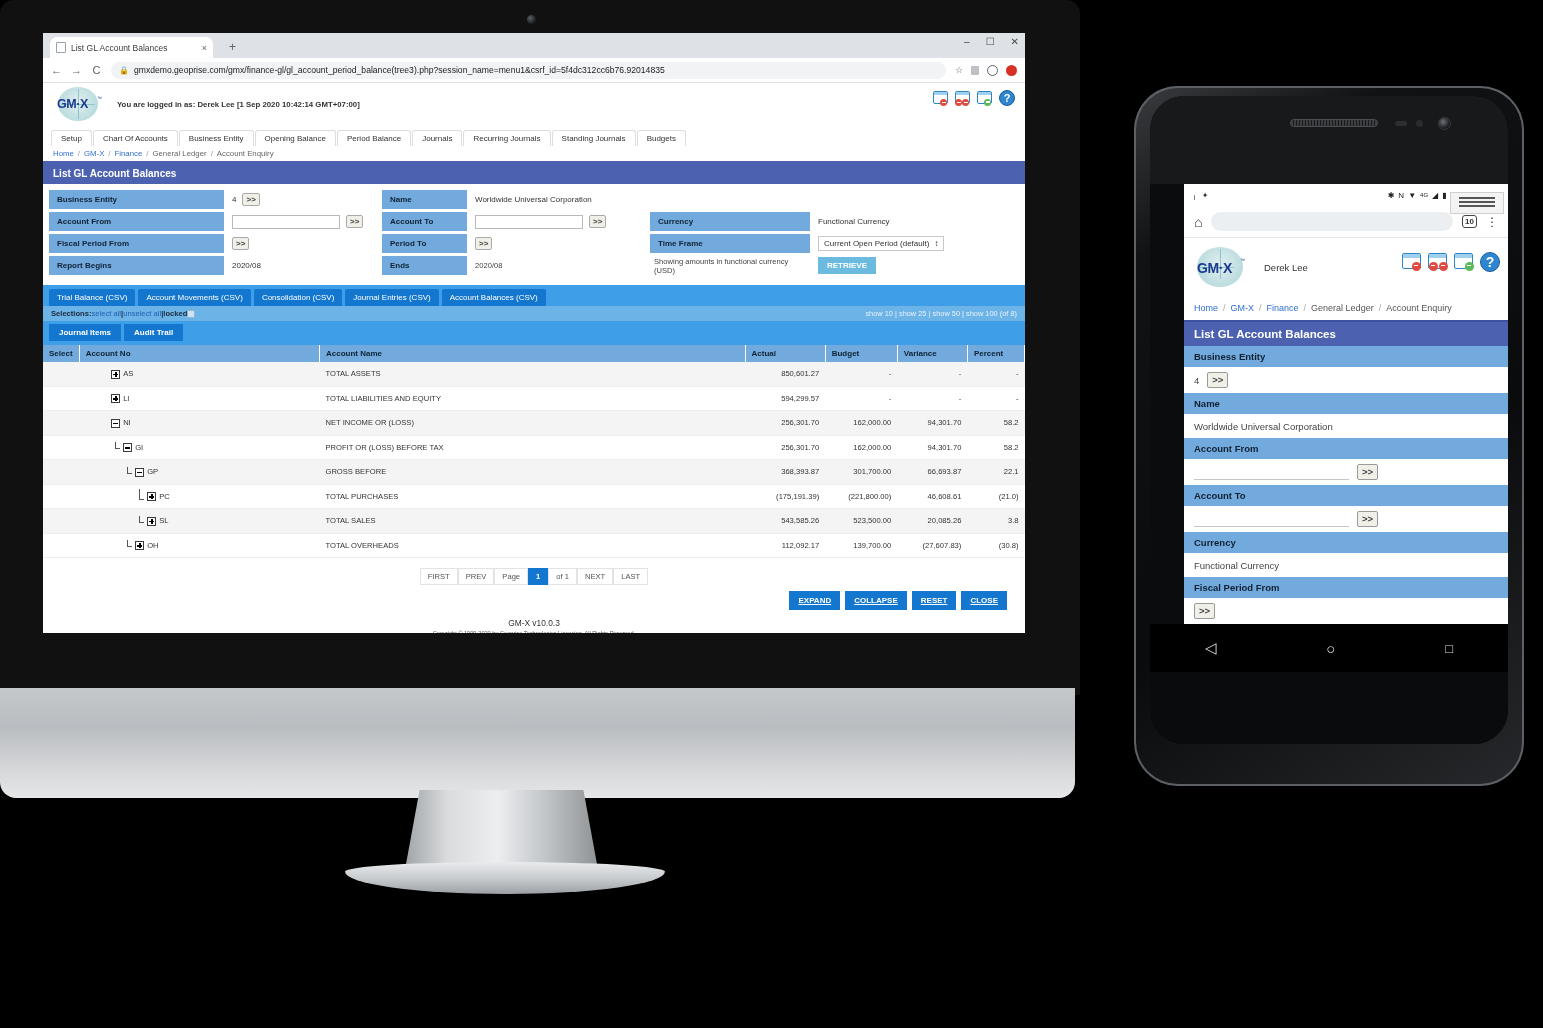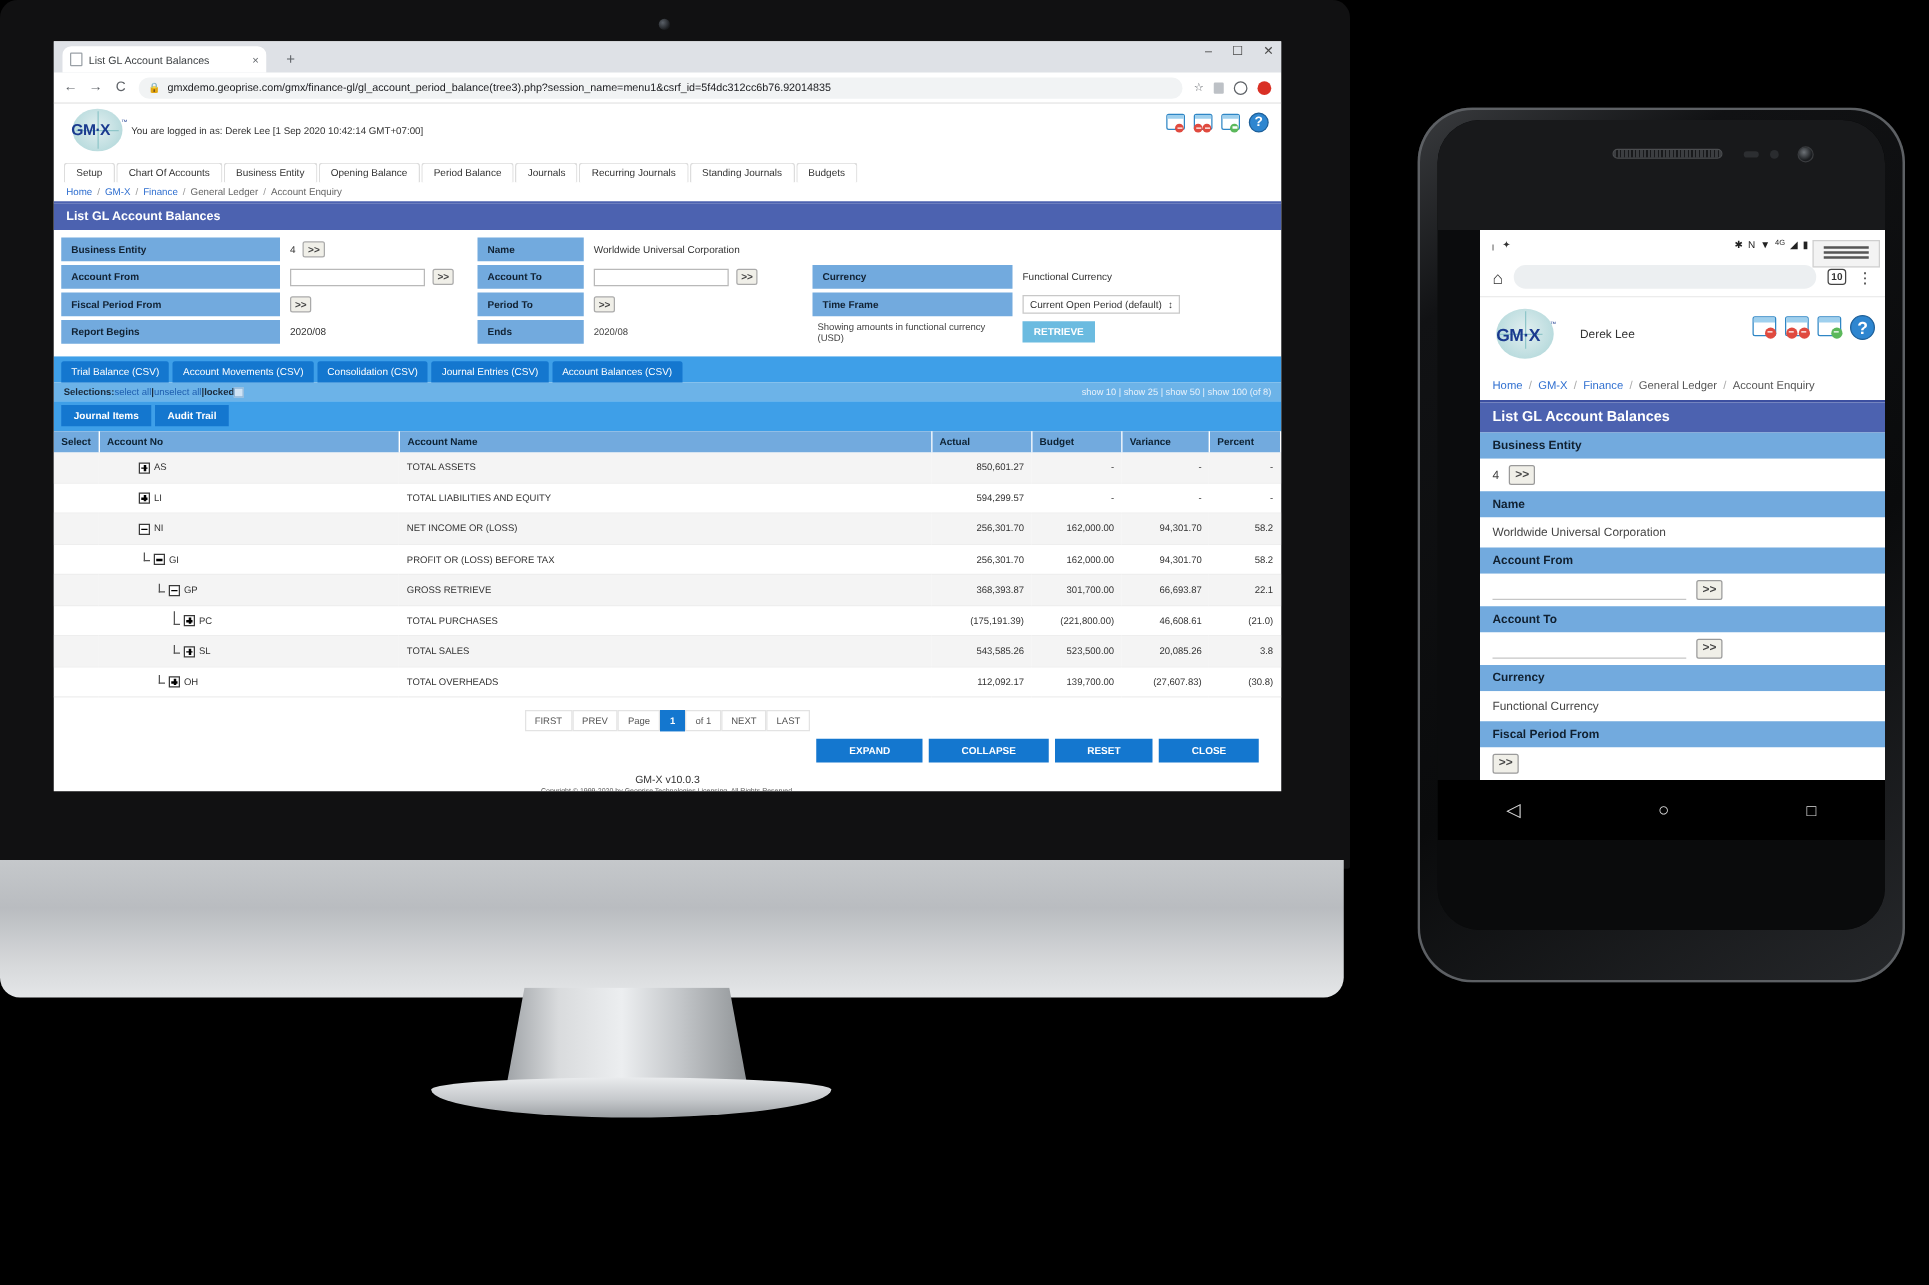--- a/index.html
+++ b/index.html
@@ -71,21 +71,21 @@
     background: radial-gradient(circle at 50% 45%, #e2eff0 0%, #c3e0e2 55%, #a9d4d6 100%);
   }
   .gmx-globe::before {
     content:""; position:absolute; left:50%; top:2px; width:1px; height:30px; background:#8fc6c9;
   }
   .gmx-globe::after {
     content:""; position:absolute; left:3px; top:50%; width:34px; height:1px; background:#8fc6c9;
   }
   .gmx-text { position:absolute; left:4px; top:11px; font-size:12.5px; font-weight:bold; color:#1a3a8f; letter-spacing:-0.4px; }
   .gmx-tm { position:absolute; left:44px; top:9px; font-size:5px; color:#1a3a8f; }
-  .loginas { font-size:7.8px; color:#333; margin-left:0; }
+  .loginas { font-size:7.8px; color:#333; margin-left:12px;font-weight:bold; }
   .hdr-icons { position:absolute; right:10px; top:7px; display:flex; gap:5px; align-items:center; }
   .winicon { width:17px; height:15px; position:relative; }
   .winicon i { position:absolute; left:0; top:0; width:15px; height:13px; border:1.5px solid #2f86c5; border-radius:2px; background:#fff; }
   .winicon i::before { content:""; position:absolute; left:0; top:0; right:0; height:3.5px; background:#9fd0ee; }
   .badge { position:absolute; width:7px; height:7px; border-radius:50%; bottom:0; }
   .badge.red { background:#e04a3f; } .badge.green { background:#5bb85b; }
   .badge.b1 { left:7px; } .badge.b2 { left:0px; } .badge.b3 { left:7px; }
   .badge::after { content:""; position:absolute; left:1.5px; top:3px; width:4px; height:1.2px; background:#fff; }
   .badge.green::after { left:1.5px; top:2.9px; width:4px; height:1.2px; }
   .help-ico {
@@ -152,21 +152,21 @@
   .treeico .bx::before { content:""; position:absolute; left:1px; top:3px; width:5px; height:1.5px; background:#000; }
   .treeico .bx.plus::after { content:""; position:absolute; left:3px; top:1px; width:1.5px; height:5px; background:#000; }
   .treeico .elb { position:absolute; left:-6px; top:-1px; width:5px; height:7px; border-left:1.3px solid #555; border-bottom:1.3px solid #555; }
   .treeico .tee { position:absolute; left:-6px; top:-3px; width:5px; height:11px; border-left:1.3px solid #555; border-bottom:1.3px solid #555; }
 
   
   .pager { display:flex; justify-content:center; padding:10px 0 6px 0; }
   .pager .pg { font-size:7.6px; color:#555; border:1px solid #e3e3e3; padding:3px 7px; }
   .pager .pg.cur { background:#1477cf; color:#fff; border-color:#1477cf; font-weight:bold; }
   .footbtns { display:flex; justify-content:flex-end; gap:5px; padding:0 18px 6px 0; }
-  .fbtn { background:#1477cf; color:#fff; font-size:8px; font-weight:bold; padding:5px 26px; }
+  .fbtn { background:#1477cf; color:#fff; font-size:8px; font-weight:bold; padding:5px 9px;text-decoration:underline; }
   .appfoot { text-align:center; padding:2px 0 6px 0; }
   .appfoot .v { font-size:8.4px; color:#333; }
   .appfoot .c { font-size:5.6px; color:#555; margin-top:2px; }
 
   
   #phone { position:absolute; left:1134px; top:86px; width:390px; height:700px; }
   #phone-body {
     position:absolute; left:0; top:0; width:390px; height:700px; border-radius:44px;
     background: linear-gradient(145deg,#3a3c3f 0%, #111214 18%, #0a0b0c 60%, #26282b 100%);
     box-shadow: 0 0 0 2px #5d6064 inset;
@@ -433,21 +433,21 @@
           <td class="num">256,301.70</td>
           <td class="num">162,000.00</td>
           <td class="num">94,301.70</td>
           <td class="num">58.2</td>
         </tr>
         <tr class="alt">
           <td></td>
           <td>
             <span class="treeico" style="margin-left:48px"><span class="elb"></span><span class="bx"></span></span><span>GP</span>
           </td>
-          <td>GROSS RETRIEVE</td>
+          <td>GROSS BEFORE</td>
           <td class="num">368,393.87</td>
           <td class="num">301,700.00</td>
           <td class="num">66,693.87</td>
           <td class="num">22.1</td>
         </tr>
         <tr>
           <td></td>
           <td>
             <span class="treeico" style="margin-left:60px"><span class="tee"></span><span class="bx plus"></span></span><span>PC</span>
           </td>

